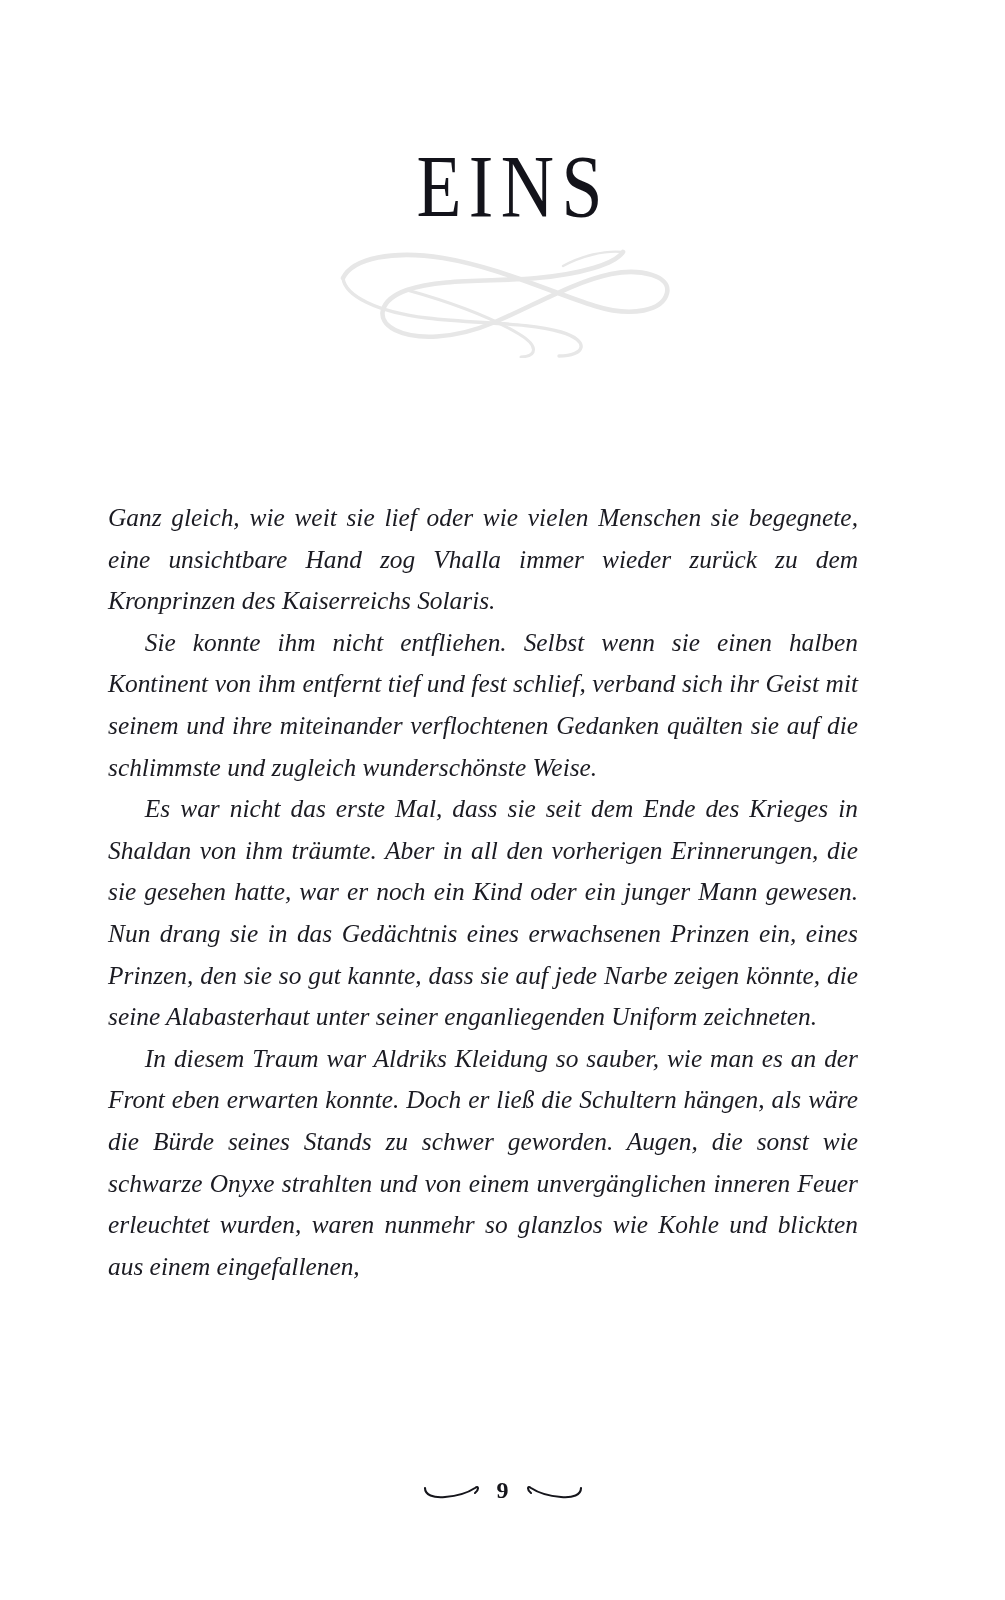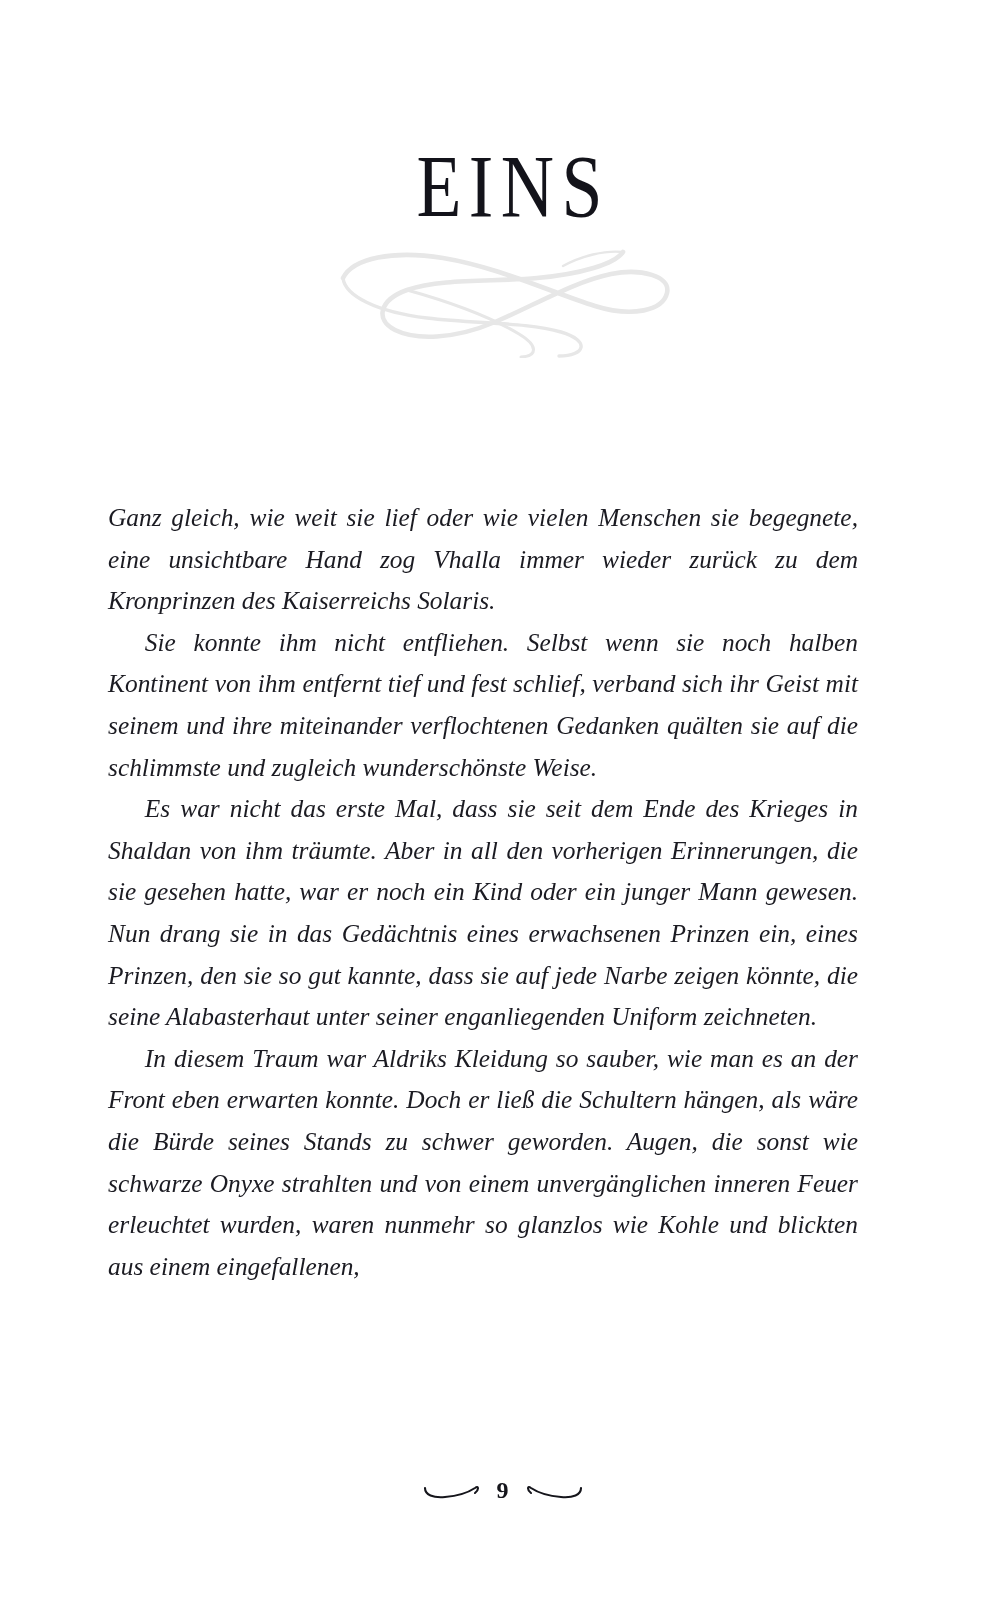--- a/index.html
+++ b/index.html
@@ -132,21 +132,21 @@
         <path d="M20 40 C 22 58, 54 74, 104 80 C 154 86, 204 84, 238 94
                  C 268 103, 262 118, 236 118" stroke-width="3.4"></path>
         <path d="M300 14 C 282 12, 258 18, 240 28" stroke-width="2.4"></path>
         <path d="M84 52 C 120 62, 166 78, 196 96 C 216 108, 214 118, 198 119" stroke-width="3.0"></path>
       </g>
     </svg>
   </div>
 
   <div class="body-block">
     <p class="para">Ganz gleich, wie weit sie lief oder wie vielen Menschen sie begegnete, eine unsichtbare Hand zog Vhalla immer wieder zurück zu dem Kronprinzen des Kaiserreichs Solaris.</p>
-    <p class="para indent">Sie konnte ihm nicht entfliehen. Selbst wenn sie noch halben Kontinent von ihm entfernt tief und fest schlief, verband sich ihr Geist mit seinem und ihre miteinander verflochtenen Gedanken quälten sie auf die schlimmste und zugleich wunderschönste Weise.</p>
+    <p class="para indent">Sie konnte ihm nicht entfliehen. Selbst wenn sie einen halben Kontinent von ihm entfernt tief und fest schlief, verband sich ihr Geist mit seinem und ihre miteinander verflochtenen Gedanken quälten sie auf die schlimmste und zugleich wunderschönste Weise.</p>
     <p class="para indent">Es war nicht das erste Mal, dass sie seit dem Ende des Krieges in Shaldan von ihm träumte. Aber in all den vorherigen Erinnerungen, die sie gesehen hatte, war er noch ein Kind oder ein junger Mann gewesen. Nun drang sie in das Gedächtnis eines erwachsenen Prinzen ein, eines Prinzen, den sie so gut kannte, dass sie auf jede Narbe zeigen könnte, die seine Alabasterhaut unter seiner enganliegenden Uniform zeichneten.</p>
     <p class="para indent">In diesem Traum war Aldriks Kleidung so sauber, wie man es an der Front eben erwarten konnte. Doch er ließ die Schultern hängen, als wäre die Bürde seines Stands zu schwer geworden. Augen, die sonst wie schwarze Onyxe strahlten und von einem unvergänglichen inneren Feuer erleuchtet wurden, waren nunmehr so glanzlos wie Kohle und blickten aus einem eingefallenen,</p>
   </div>
 
   <div class="folio">
     <span class="folio-swash left">
       <svg width="58" height="18" viewBox="0 0 58 18">
         <path d="M2 6 C 2 13, 10 16, 22 15 C 34 14, 46 10, 52 6
                  C 56 3, 56 8, 52 11" fill="none" stroke="#15151b" stroke-width="2.1" stroke-linecap="round"></path>
       </svg>

